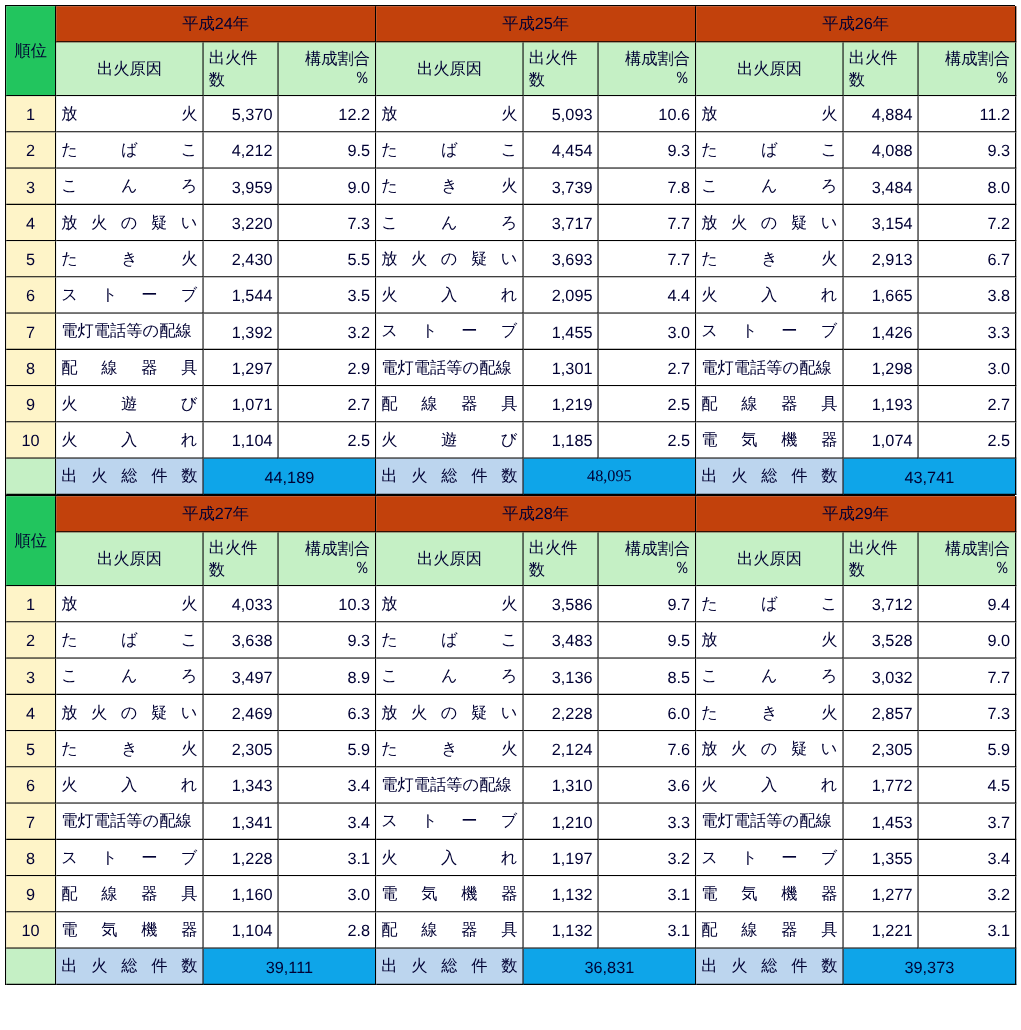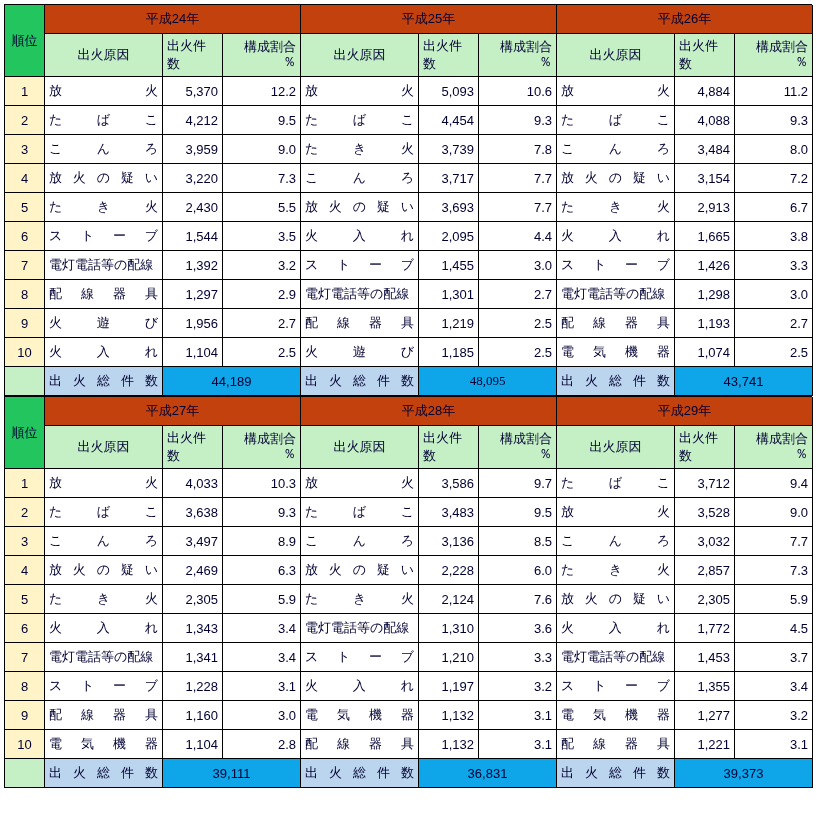--- a/index.html
+++ b/index.html
@@ -281,21 +281,21 @@
       <div class="cell num-cell">1,298</div>
       <div class="cell num-cell">3.0</div>
       <div class="cell rank-cell">9</div>
       <div class="cell cause-cell">
         <div class="spread">
           <span>火</span>
           <span>遊</span>
           <span>び</span>
         </div>
       </div>
-      <div class="cell num-cell">1,956</div>
+      <div class="cell num-cell">1,071</div>
       <div class="cell num-cell">2.7</div>
       <div class="cell cause-cell">
         <div class="spread">
           <span>配</span>
           <span>線</span>
           <span>器</span>
           <span>具</span>
         </div>
       </div>
       <div class="cell num-cell">1,219</div>

